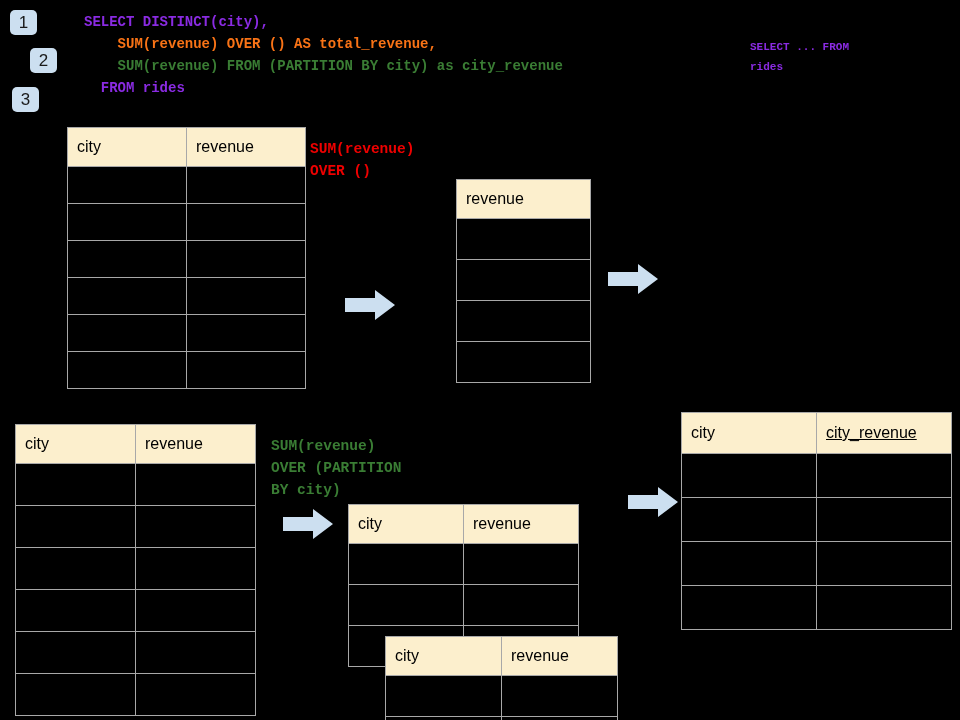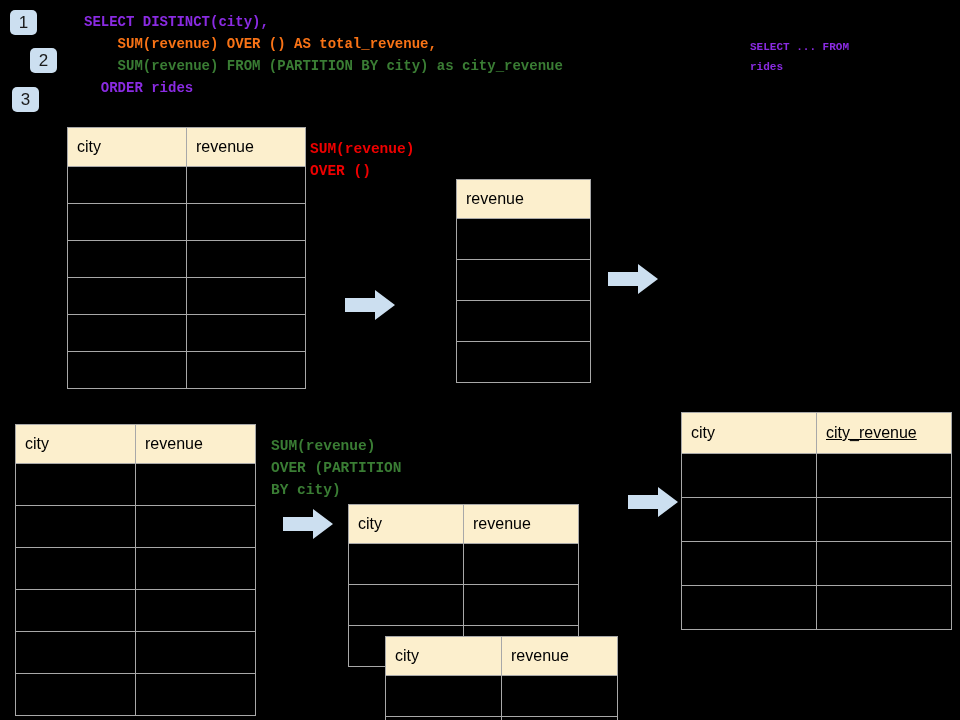--- a/index.html
+++ b/index.html
@@ -99,21 +99,21 @@
 
 <div id="canvas">
 
   <div class="badge" style="left:10px; top:10px;">1</div>
   <div class="badge" style="left:30px; top:48px;">2</div>
   <div class="badge" style="left:12px; top:87px;">3</div>
 
   <div class="sql sql-purple" style="left:84px; top:11px;">SELECT DISTINCT(city),</div>
   <div class="sql sql-red" style="left:84px; top:33px;">    SUM(revenue) OVER () AS total_revenue,</div>
   <div class="sql sql-green" style="left:84px; top:55px;">    SUM(revenue) FROM (PARTITION BY city) as city_revenue</div>
-  <div class="sql sql-purple" style="left:84px; top:77px;">  ORDER rides</div>
+  <div class="sql sql-purple" style="left:84px; top:77px;">  FROM rides</div>
 
   <div class="sidenote" style="left:750px; top:37px;">SELECT ... FROM
 rides</div>
 
   <div class="anno anno-red" style="left:310px; top:138px;">SUM(revenue)
 OVER ()</div>
 
   <div class="anno anno-green" style="left:271px; top:435px;">SUM(revenue)
 OVER (PARTITION
 BY city)</div>

